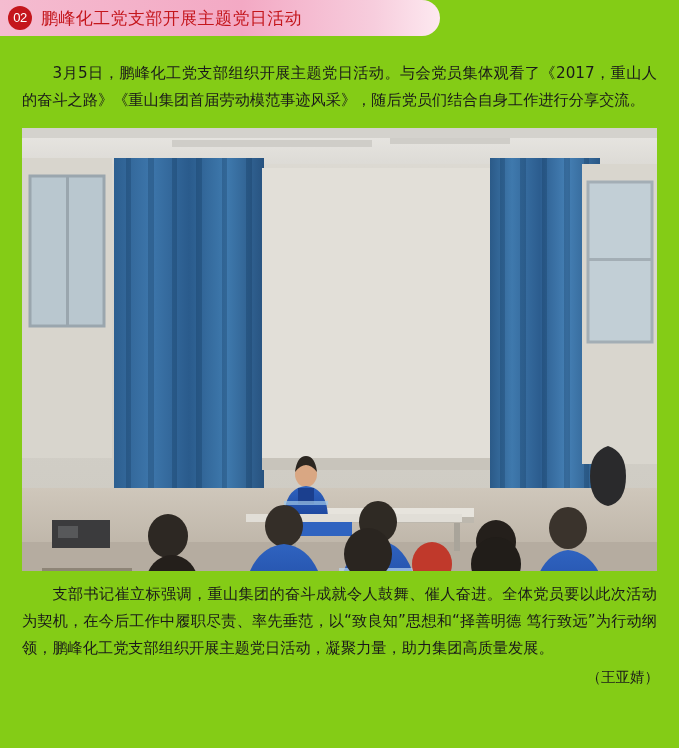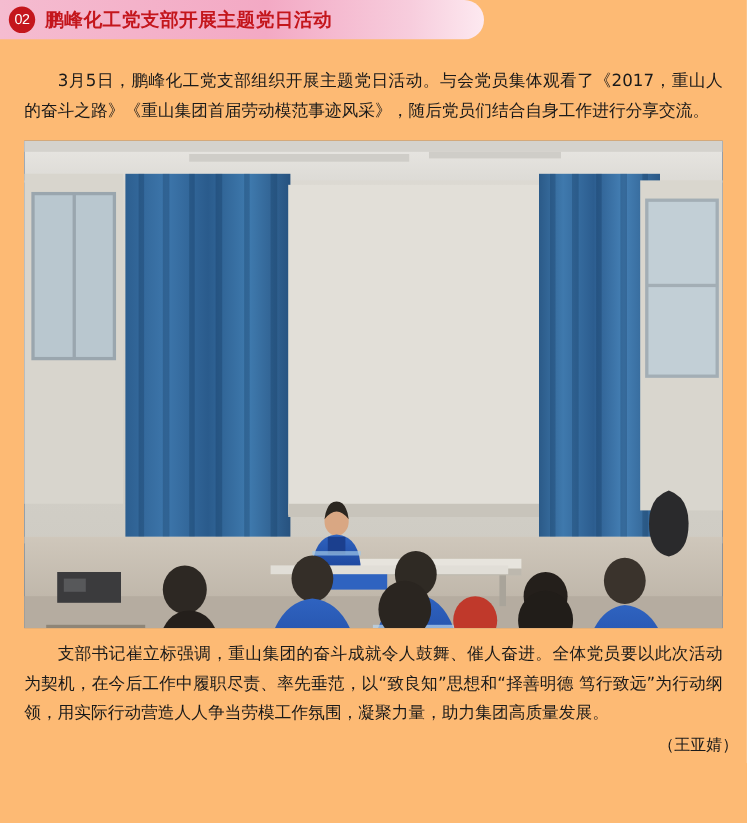--- a/index.html
+++ b/index.html
@@ -10,21 +10,21 @@
     width: 679px;
     height: 748px;
     background: #ffffff;
     font-family: "Liberation Sans", sans-serif;
     overflow: hidden;
   }
   .page {
     position: relative;
     width: 679px;
     height: 748px;
-    background: #fdba74;
+    background: #84cc16;
     box-sizing: border-box;
   }
 
   
   .header {
     position: relative;
     height: 36px;
     display: flex;
     align-items: center;
     overflow: hidden;
@@ -53,21 +53,21 @@
     text-align: center;
     font-family: "Liberation Sans", sans-serif;
     letter-spacing: -0.5px;
   }
   .header-title {
     position: relative;
     z-index: 2;
     margin-left: 9px;
     color: #c4161c;
     font-size: 17px;
-    font-weight: bold;
+    font-weight: normal;
     font-family: "DejaVu Sans", "Liberation Sans", sans-serif;
     letter-spacing: 0.4px;
     white-space: nowrap;
   }
 
   
   .content {
     padding: 0 22px;
     box-sizing: border-box;
   }
@@ -100,21 +100,21 @@
     height: 443px;
     overflow: hidden;
     background: #2f5f93;
   }
   .photo svg {
     display: block;
   }
 
   
   .signature {
-    padding: 6px 8px 0 0;
+    padding: 6px 20px 0 0;
     text-align: right;
     font-size: 14.5px;
     color: #1a1a1a;
     font-family: "DejaVu Sans", "Liberation Sans", sans-serif;
   }
 </style>
 </head>
 <body>
 
 <div class="page">
@@ -328,18 +328,18 @@
 
         <path d="M586 318 q18 6 18 30 q0 26 -18 30 q-18 -4 -18 -30 q0 -24 18 -30z" fill="#2a2a2c"></path>
 
         <rect x="0" y="596" width="635" height="14" fill="#e4e1da"></rect>
         <rect x="0" y="610" width="635" height="8" fill="#b7b2a8"></rect>
       </svg>
     </div>
   </div>
 
   <div class="content">
-    <p class="para para-bottom">支部书记崔立标强调，重山集团的奋斗成就令人鼓舞、催人奋进。全体党员要以此次活动为契机，在今后工作中履职尽责、率先垂范，以“致良知”思想和“择善明德 笃行致远”为行动纲领，用实际行动营造人人争当劳模工作氛围，凝聚力量，助力集团高质量发展。</p>
+    <p class="para para-bottom">支部书记崔立标强调，重山集团的奋斗成就令人鼓舞、催人奋进。全体党员要以此次活动为契机，在今后工作中履职尽责、率先垂范，以“致良知”思想和“择善明德 笃行致远”为行动纲领，鹏峰化工党支部组织开展主题党日活动，凝聚力量，助力集团高质量发展。</p>
   </div>
 
   <div class="signature">（王亚婧）</div>
 
 </div>
 
 </body></html>

